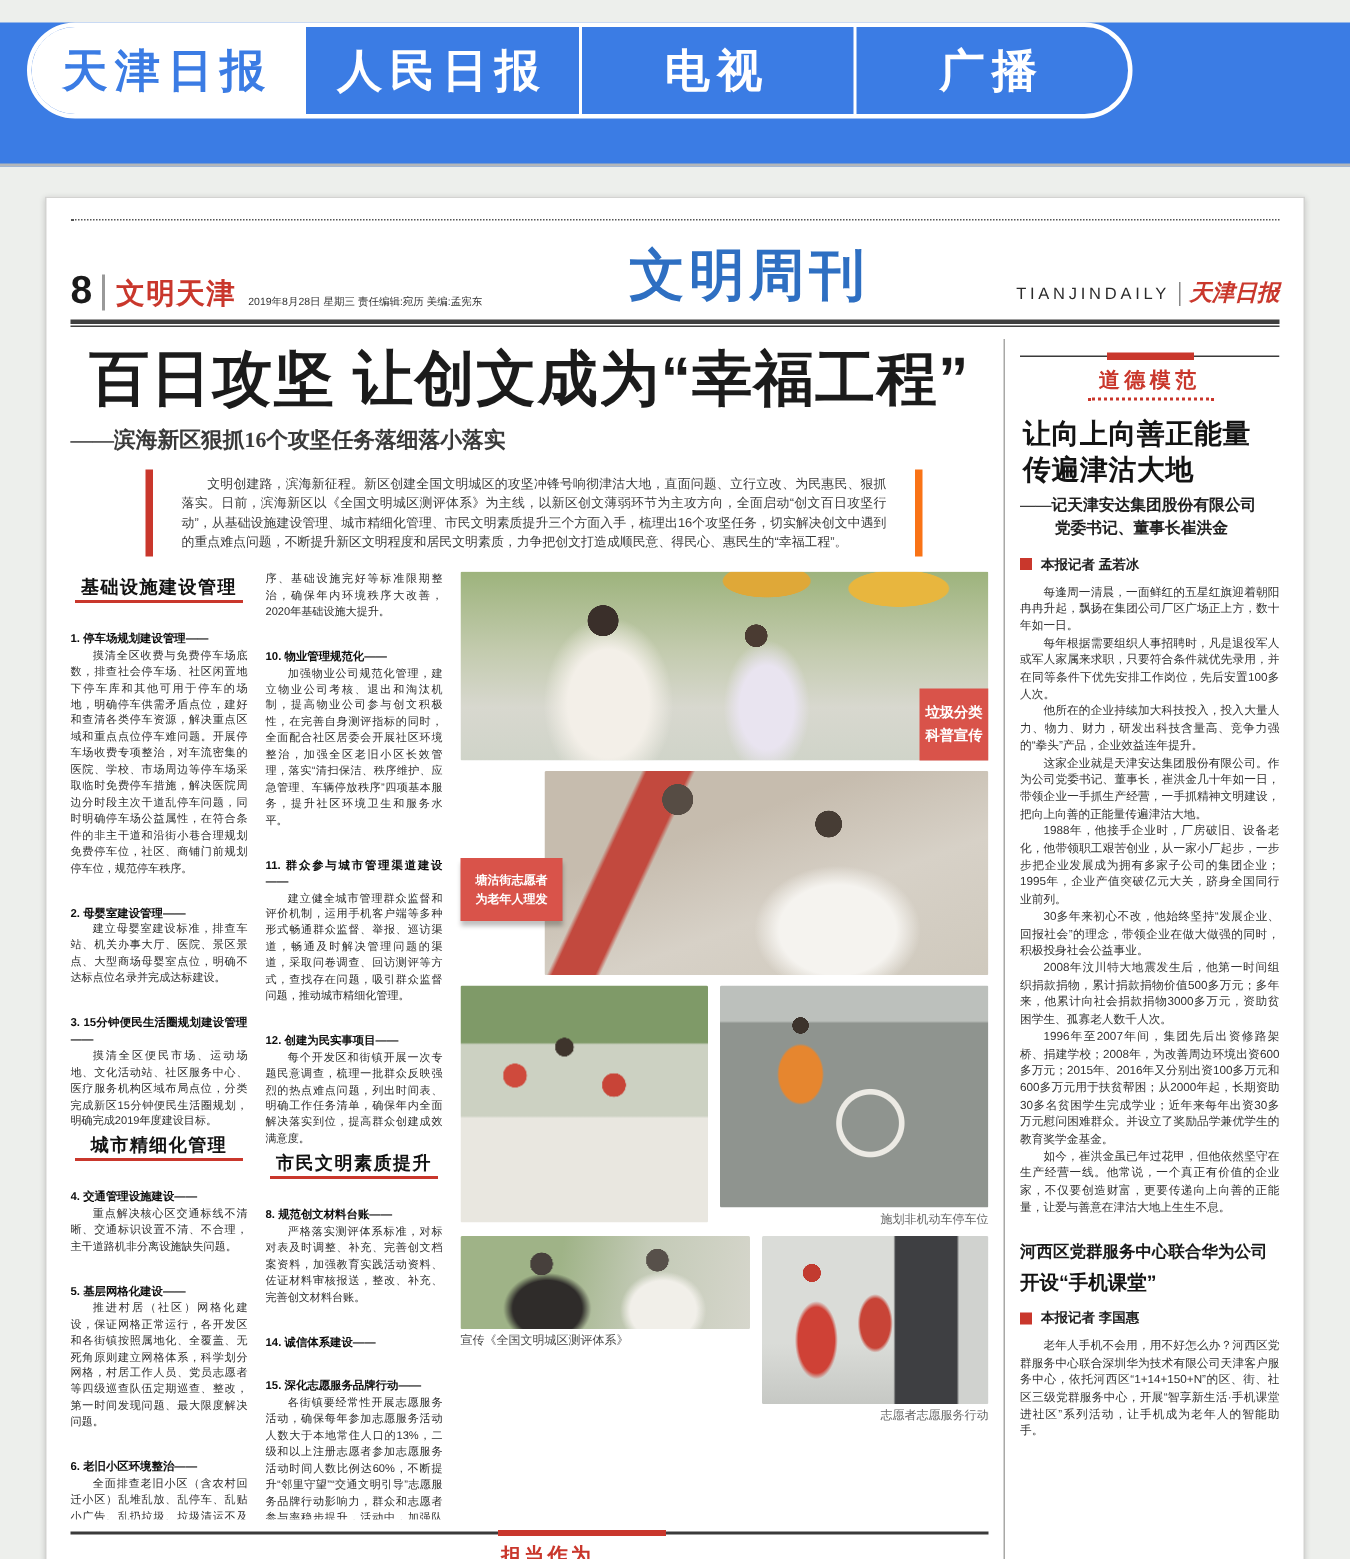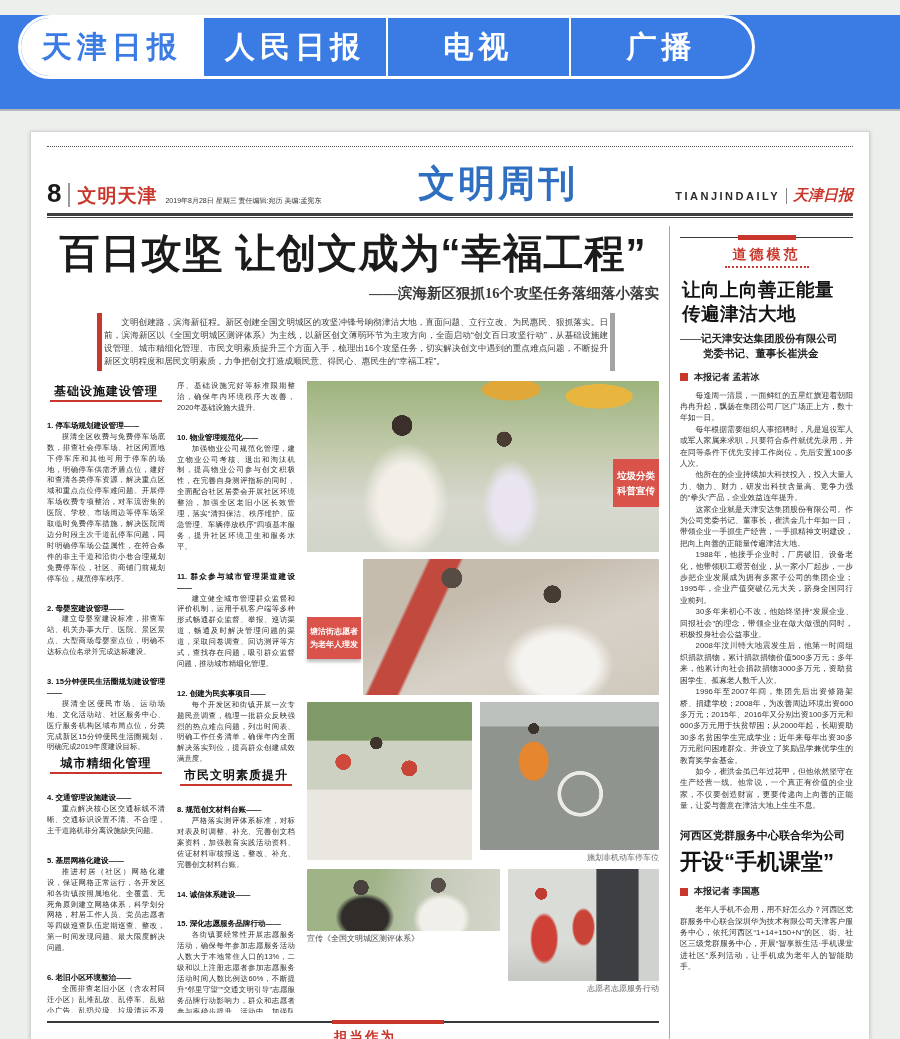--- a/index.html
+++ b/index.html
@@ -27,55 +27,55 @@
   
   .masthead { display:flex; align-items:flex-end; }
   .mh-left { display:flex; align-items:flex-end; white-space:nowrap; }
   .page-no { font-size:26px; font-weight:800; color:#1a1a1a; }
   .mh-bar { width:2px; height:24px; background:#999; margin:0 7px 2px; }
   .mh-section { font-size:19px; font-weight:800; color:#c9372c; letter-spacing:1px; }
   .mh-date { font-size:7px; color:#333; margin:0 0 3px 8px; }
   .mh-center { flex:1; text-align:center; }
   .weekly { font-size:37px; font-weight:900; color:#2e6fc2; letter-spacing:3px; }
   .mh-right { white-space:nowrap; display:flex; align-items:center; margin-bottom:4px; }
-  .brand-en { font-size:11px; font-weight:700; letter-spacing:2.5px; color:#2b2b2b; }
+  .brand-en { font-size:11px; font-weight:400; letter-spacing:2.5px; color:#2b2b2b; }
   .brand-sep { width:1px; height:16px; background:#888; margin:0 6px; }
   .brand-cn { font-size:15px; font-weight:700; font-style:italic; color:#c9372c;
               font-family:"DejaVu Serif","Liberation Serif",serif; }
   .double-rule { margin-top:4px; border-top:3px solid #3f3f3f; border-bottom:1px solid #3f3f3f; height:5px; }
 
   
   .content { display:flex; margin-top:6px; }
   .main-left { width:612px; flex:none; }
   .v-rule { width:1px; background:#a8a8a6; margin:2px 10px 0 10px; }
   .sidebar { flex:1; overflow:hidden; }
 
   .headline { text-align:center; font-size:40px; font-weight:900; color:#1b1b1b;
               letter-spacing:1px; line-height:1.15; margin-top:6px; }
-  .subhead { text-align:right; font-size:14.5px; font-weight:700; color:#3a3a3a;
+  .subhead { text-align:left; font-size:14.5px; font-weight:700; color:#3a3a3a;
              margin:8px 0 10px; font-family:"Liberation Serif","DejaVu Serif",serif; }
 
-  .intro { margin:2px 44px 10px 50px; padding:3px 2px; border-left:5px solid #c9372c;
-           border-right:5px solid #a3a3a3; font-size:8.6px; line-height:13px;
+  .intro { margin:2px 44px 10px 50px; padding:3px 19px; border-left:5px solid #c9372c;
+           border-right:5px solid #f97316; font-size:8.6px; line-height:13px;
            text-align:justify; color:#3c3c3c; }
   .intro p { text-indent:2em; }
 
   .cols { display:flex; gap:12px; height:632px; overflow:hidden; margin-top:2px; }
   .tcol { width:118px; flex:none; font-size:7.4px; line-height:10.9px;
           color:#2e2e2e; text-align:justify; overflow:hidden; }
   .sec-title { font-size:12px; font-weight:800; text-align:center; color:#131313;
                border-bottom:2.5px solid #c9372c; padding-bottom:3px; margin:5px 3px 6px; letter-spacing:1px; }
   .item-h { font-weight:800; color:#0e0e0e; margin-top:19px; font-size:7.6px; }
   .item-b { text-indent:2em; }
   .cont { text-indent:0; }
 
   
   .photo-col { flex:1; position:relative; min-width:0; }
   .ph { position:relative; border-radius:1px; }
-  .ph-a { height:171px; margin-bottom:7px;
+  .ph-a { height:126px; margin-bottom:7px;
     background:
       radial-gradient(ellipse 55px 20px at 83% 9%, #e8b63e 60%, transparent 62%),
       radial-gradient(ellipse 48px 18px at 58% 5%, #dfa838 60%, transparent 62%),
       radial-gradient(circle 15px at 27% 26%, #3a2f2a 68%, transparent 70%),
       radial-gradient(ellipse 60px 80px at 28% 70%, #f3efe8 45%, transparent 72%),
       radial-gradient(circle 11px at 56% 34%, #4a3b32 68%, transparent 70%),
       radial-gradient(ellipse 40px 62px at 58% 72%, #e9e4f0 45%, transparent 72%),
       linear-gradient(180deg, #9db37c, #c3cbae 42%, #d8d8cf 72%, #d0d4c9); }
   .ph-b { height:136px; margin-left:56px; margin-bottom:7px;
     background:
@@ -107,21 +107,21 @@
     background:
       linear-gradient(90deg, transparent 58%, #3e3f42 59% 86%, #d0d2cf 87%),
       radial-gradient(circle 9px at 22% 22%, #c23b30 66%, transparent 68%),
       radial-gradient(ellipse 22px 40px at 24% 62%, #cf4136 55%, transparent 65%),
       radial-gradient(ellipse 18px 30px at 50% 52%, #c84437 55%, transparent 65%),
       linear-gradient(180deg, #dadcd8 0 64%, #c6c8c4); }
 
   .plabel { position:absolute; background:#d9534a; color:#fff; font-weight:700;
             text-align:center; z-index:2; }
   .plabel-a { right:0; top:78px; width:46px; font-size:9.5px; line-height:15px; padding:9px 3px; }
-  .plabel-b { left:-56px; top:58px; width:54px; font-size:8px; line-height:13px; padding:8px 2px;
+  .plabel-b { left:-56px; top:58px; width:68px; font-size:8px; line-height:13px; padding:8px 2px;
               box-shadow:0 3px 3px rgba(0,0,0,.25); }
 
   .ph-row { display:flex; gap:8px; margin-bottom:6px; }
   .cap { font-size:8px; color:#4a4a4a; margin-top:2px; }
   .cap-r { text-align:right; color:#666; }
 
   
   .side-head { position:relative; border-top:1.5px solid #3a3a3a; margin-top:13px;
                padding-top:7px; text-align:center; }
   .side-head .red-seg { position:absolute; top:-3px; left:50%; transform:translateX(-50%);
@@ -134,21 +134,21 @@
               font-family:"Liberation Serif","DejaVu Serif",serif; }
   .side-sub .ind { margin-left:2.2em; display:block; }
   .byline { display:flex; align-items:center; margin:9px 0 6px; font-size:9px;
             font-weight:700; color:#222; }
   .sq { width:8px; height:8px; background:#c9372c; margin-right:6px; flex:none; }
   .side-body p { font-size:7.8px; line-height:11.4px; text-align:justify;
                  color:#333; text-indent:2em; }
   .moral-body { height:428px; overflow:hidden; }
   .kicker { font-size:11px; font-weight:700; color:#1a1a1a; margin-top:10px;
             font-family:"Liberation Serif","DejaVu Serif",serif; }
-  .side-hl2 { font-size:22px; font-weight:900; color:#141414; line-height:1.3; margin:5px 0 4px; }
+  .side-hl2 { font-size:13px; font-weight:900; color:#141414; line-height:1.3; margin:5px 0 4px; }
 
   
   .bottom-sec { margin-top:8px; position:relative; }
   .bottom-rule { height:2px; background:#3a3a3a; position:relative; }
   .bottom-rule .red-seg2 { position:absolute; left:285px; top:-1px; width:112px; height:4px; background:#c9372c; }
   .bottom-tag { color:#c9372c; font-weight:900; font-size:13.5px; margin:5px 0 3px 287px; letter-spacing:2px; }
 </style>
 </head>
 <body>
 

